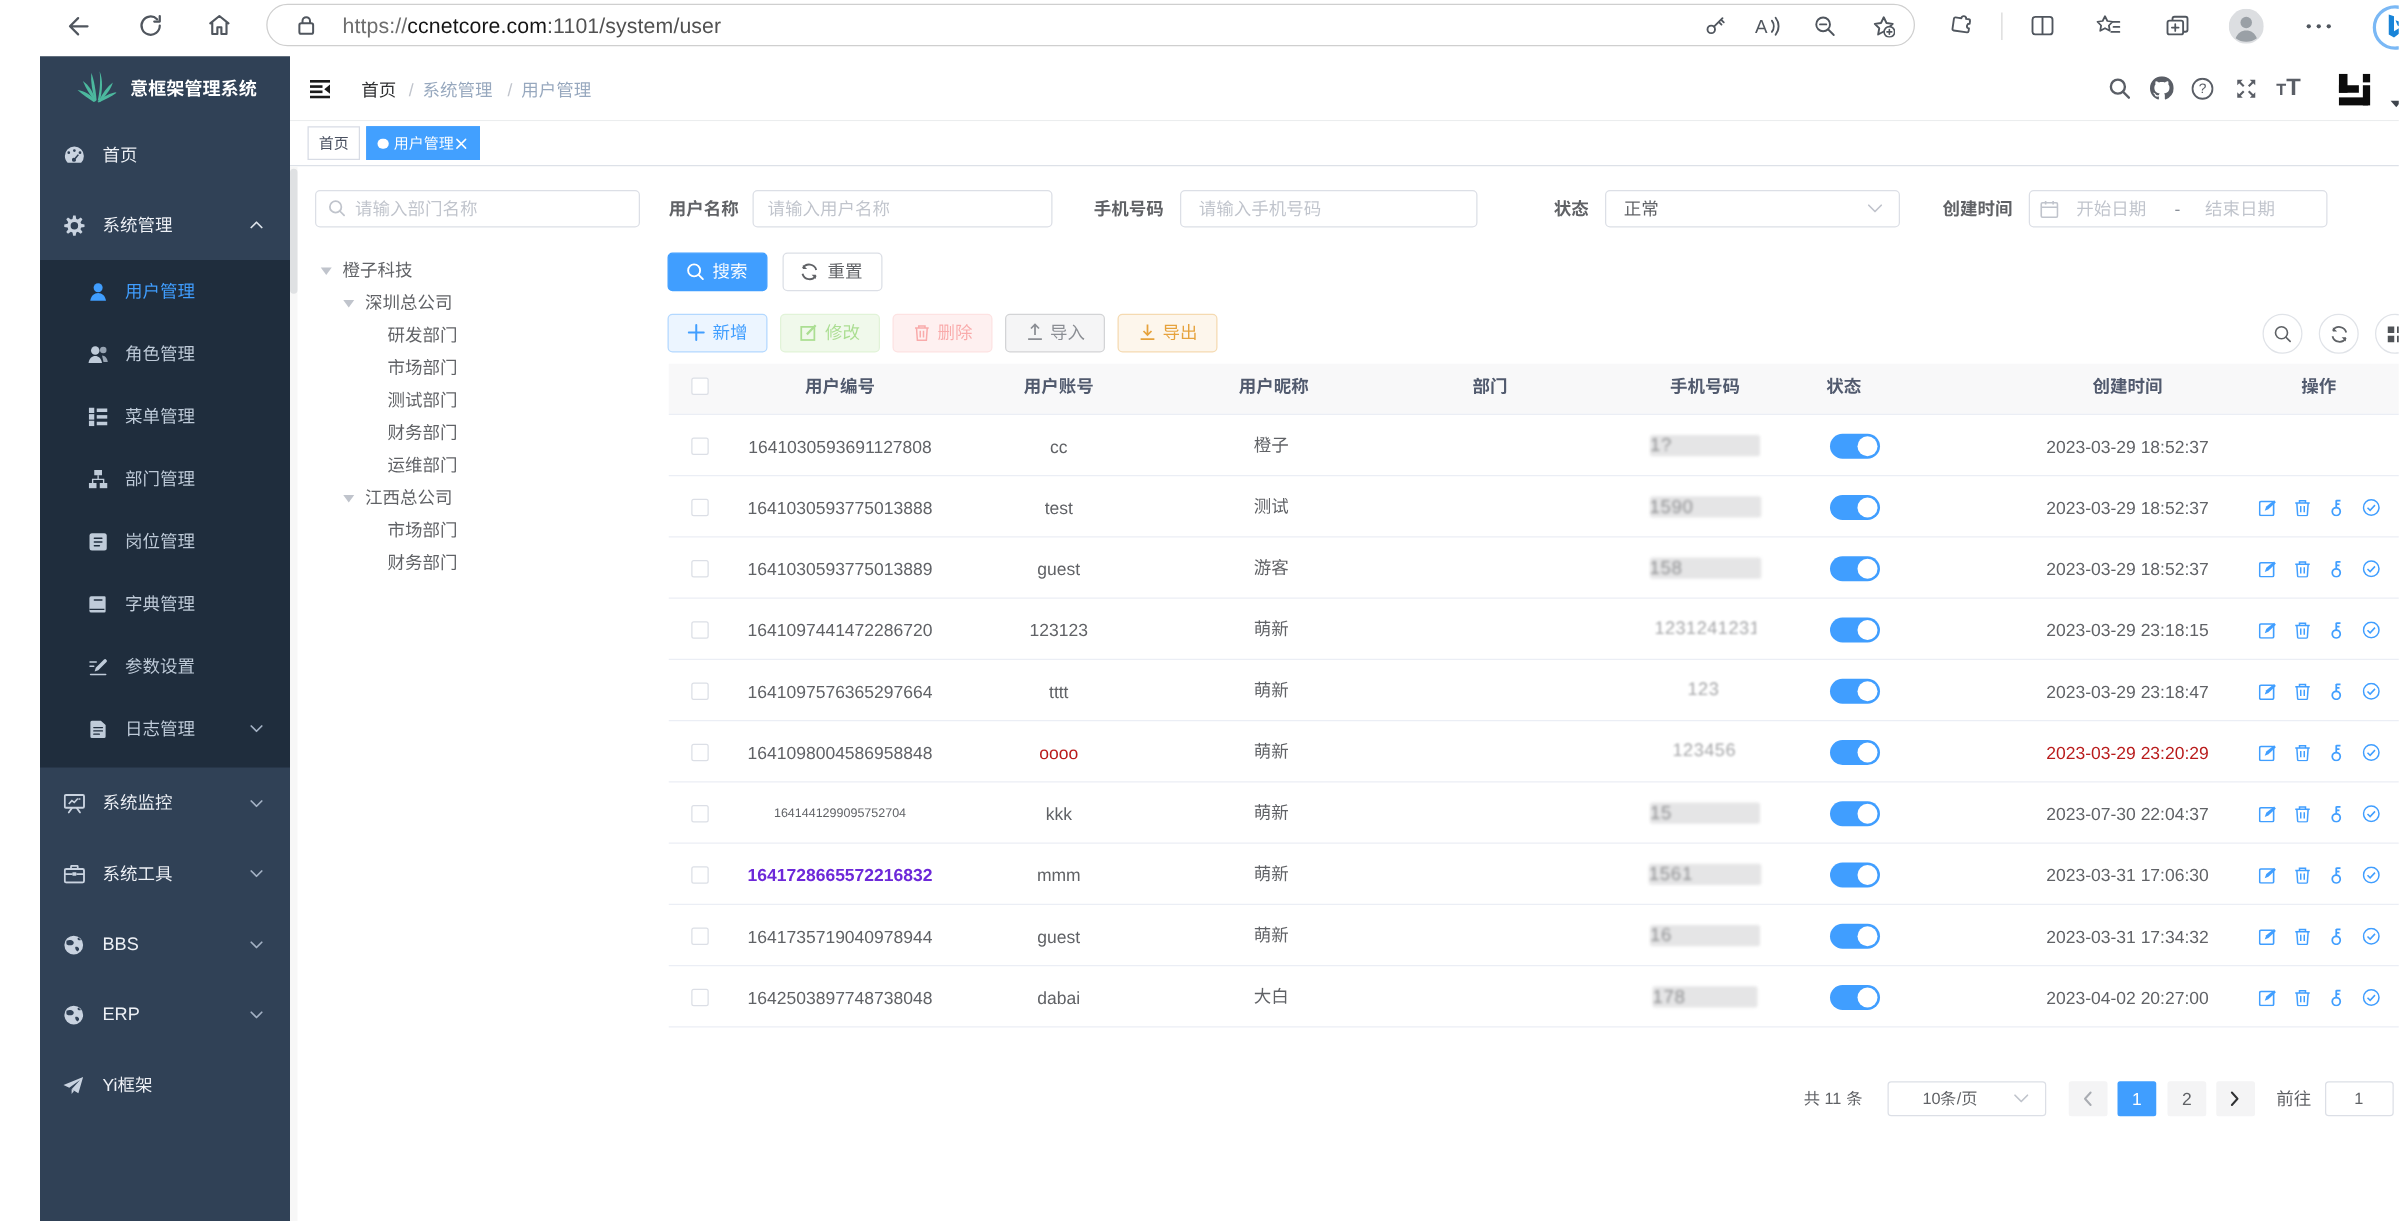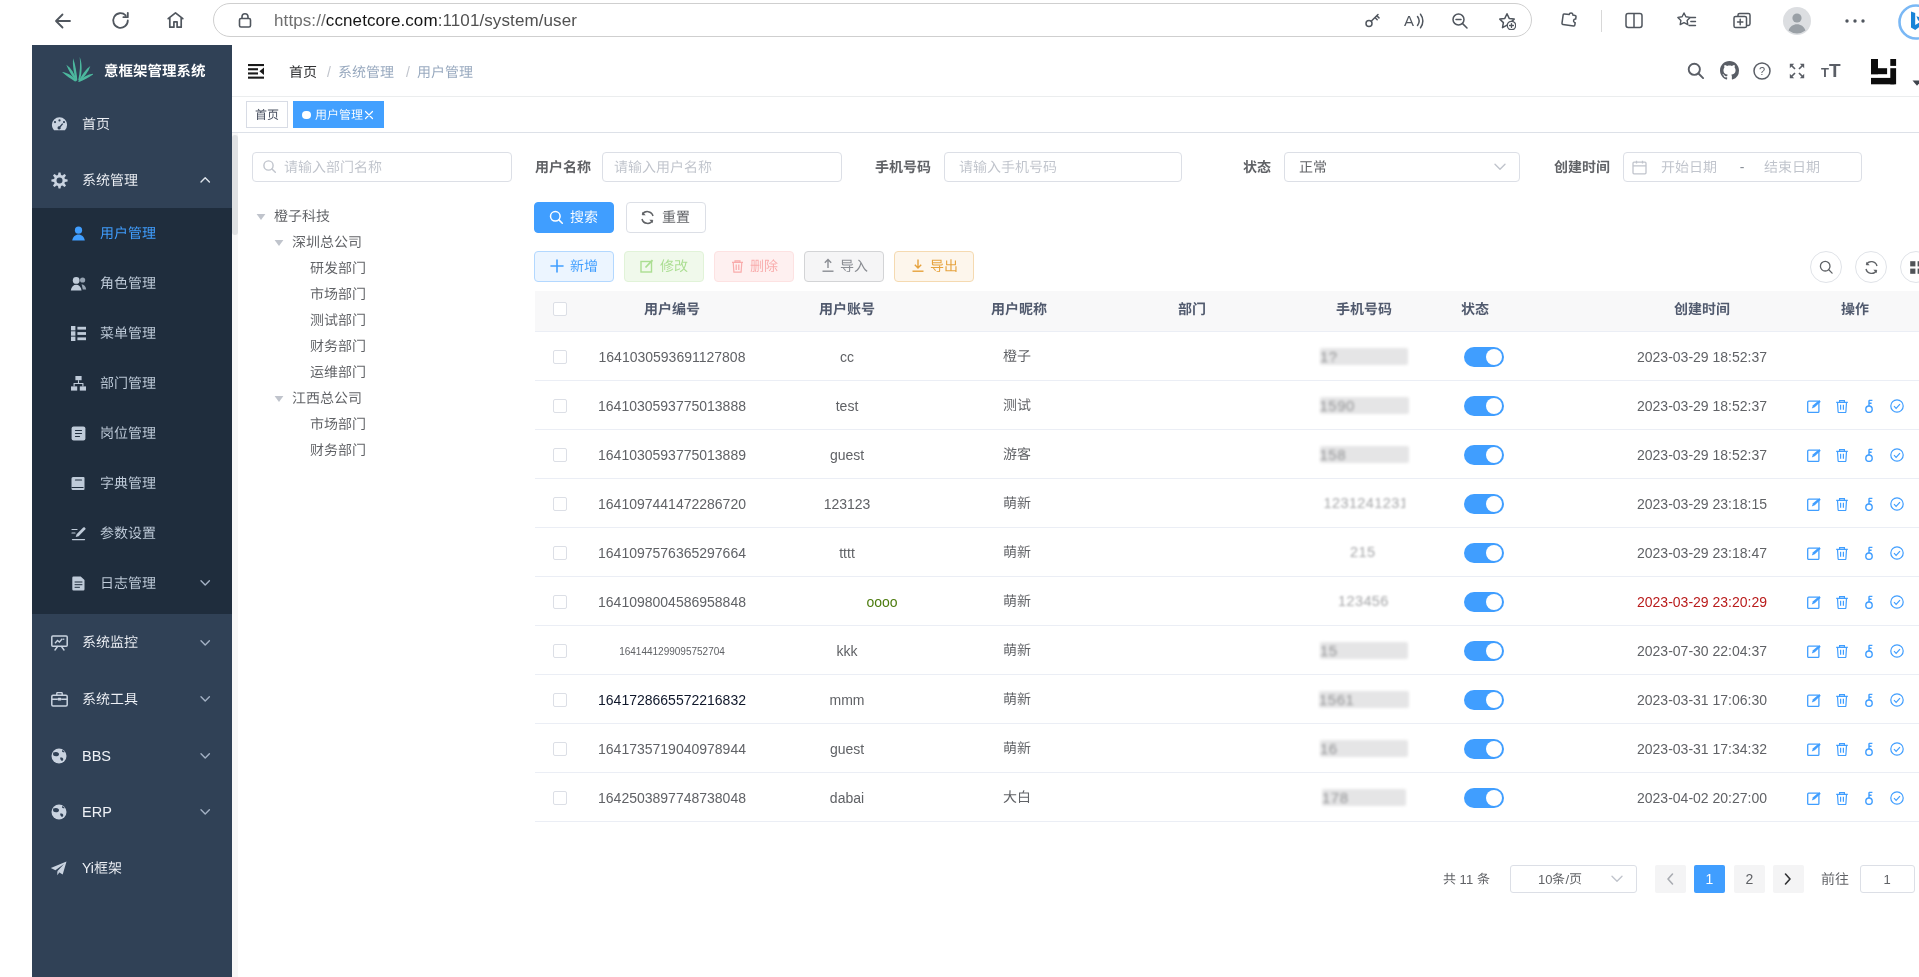--- a/index.html
+++ b/index.html
@@ -957,21 +957,21 @@
     <div style="position:absolute;left:503px;top:576px;width:1394px;height:1px;background:#ebeef5;"></div>
     <div style="position:absolute;left:521px;top:545.5px;width:14px;height:14px;background:#fff;border:1px solid #dcdfe6;border-radius:2px;box-sizing:border-box;"></div>
     <div style="position:absolute;left:640px;top:552.5px;transform:translate(-50%,-50%);font-family:'Liberation Sans',sans-serif;font-size:14px;color:#606266;font-weight:normal;letter-spacing:0;white-space:nowrap;">1641097576365297664</div>
     <div style="position:absolute;left:815px;top:552.5px;transform:translate(-50%,-50%);font-family:'Liberation Sans',sans-serif;font-size:14px;color:#606266;font-weight:normal;letter-spacing:0;white-space:nowrap;">tttt</div>
     <div style="position:absolute;left:970.5px;top:545.0px;line-height:0;"><svg width="28" height="14" style="vertical-align:-2px;">
         <g transform="translate(0,12) scale(0.014,-0.014)" fill="#606266">
           <use href="#r840c" x="0"></use>
           <use href="#r65b0" x="1000"></use>
         </g>
       </svg></div>
-    <div style="position:absolute;left:1318.0px;top:544.0px;width:28px;height:17px;overflow:hidden;font-family:'Liberation Sans',sans-serif;font-size:14.5px;line-height:17px;color:#a6a7a9;filter:blur(0.9px);letter-spacing:0.4px;">215</div>
+    <div style="position:absolute;left:1318.0px;top:544.0px;width:28px;height:17px;overflow:hidden;font-family:'Liberation Sans',sans-serif;font-size:14.5px;line-height:17px;color:#a6a7a9;filter:blur(0.9px);letter-spacing:0.4px;">123</div>
     <div style="position:absolute;left:1432px;top:542.5px;width:40px;height:20px;background:#409eff;border-radius:10px;"></div>
     <div style="position:absolute;left:1454px;top:544.5px;width:16px;height:16px;background:#fff;border-radius:50%;"></div>
     <div style="position:absolute;left:1670px;top:552.5px;transform:translate(-50%,-50%);font-family:'Liberation Sans',sans-serif;font-size:14px;color:#606266;font-weight:normal;letter-spacing:0;white-space:nowrap;">2023-03-29 23:18:47</div>
     <svg style="position:absolute;left:1775px;top:545.5px;" width="14" height="14" viewBox="0 0 14 14" fill="none">
       <rect x="0.7" y="2.2" width="11.2" height="11.2" rx="1" stroke="#409eff" stroke-width="1.3"></rect>
       <path d="M4.8 9.6l1.2-3.4 6.3-5.1 1.4 1.6-6 5.6z" fill="#409eff"></path>
     </svg>
     <svg style="position:absolute;left:1803px;top:545.5px;" width="14" height="14" viewBox="0 0 14 14" fill="none">
       <path d="M1.2 3.4h11.6M4.6 3.4V1.6h4.8v1.8M2.5 3.4l.6 9.4a0.9 0.9 0 0 0 .9.8h6a0.9 0.9 0 0 0 .9-.8l.6-9.4M5.6 5.8v5M8.4 5.8v5" stroke="#409eff" stroke-width="1.2" fill="none"></path>
     </svg>
@@ -979,21 +979,21 @@
       <circle cx="6" cy="10.2" r="3.2" stroke="#409eff" stroke-width="1.4"></circle>
       <path d="M6 7V1.2M6 1.4h3.4M6 4.2h2.6" stroke="#409eff" stroke-width="1.4"></path>
     </svg>
     <svg style="position:absolute;left:1858px;top:545.5px;" width="14" height="14" viewBox="0 0 14 14" fill="none">
       <circle cx="7" cy="7" r="6.2" stroke="#409eff" stroke-width="1.2"></circle>
       <path d="M4 7.2l2.1 2.1 3.9-4.2" stroke="#409eff" stroke-width="1.2" fill="none"></path>
     </svg>
     <div style="position:absolute;left:503px;top:625px;width:1394px;height:1px;background:#ebeef5;"></div>
     <div style="position:absolute;left:521px;top:594.5px;width:14px;height:14px;background:#fff;border:1px solid #dcdfe6;border-radius:2px;box-sizing:border-box;"></div>
     <div style="position:absolute;left:640px;top:601.5px;transform:translate(-50%,-50%);font-family:'Liberation Sans',sans-serif;font-size:14px;color:#606266;font-weight:normal;letter-spacing:0;white-space:nowrap;">1641098004586958848</div>
-    <div style="position:absolute;left:850px;top:601.5px;transform:translate(-50%,-50%);font-family:'Liberation Sans',sans-serif;font-size:14px;color:#4d7c0f;font-weight:normal;letter-spacing:0;white-space:nowrap;">oooo</div>
+    <div style="position:absolute;left:815px;top:601.5px;transform:translate(-50%,-50%);font-family:'Liberation Sans',sans-serif;font-size:14px;color:#b91c1c;font-weight:normal;letter-spacing:0;white-space:nowrap;">oooo</div>
     <div style="position:absolute;left:970.5px;top:594.0px;line-height:0;"><svg width="28" height="14" style="vertical-align:-2px;">
         <g transform="translate(0,12) scale(0.014,-0.014)" fill="#606266">
           <use href="#r840c" x="0"></use>
           <use href="#r65b0" x="1000"></use>
         </g>
       </svg></div>
     <div style="position:absolute;left:1306.0px;top:593.0px;width:52px;height:17px;overflow:hidden;font-family:'Liberation Sans',sans-serif;font-size:14.5px;line-height:17px;color:#a6a7a9;filter:blur(0.9px);letter-spacing:0.4px;">123456</div>
     <div style="position:absolute;left:1432px;top:591.5px;width:40px;height:20px;background:#409eff;border-radius:10px;"></div>
     <div style="position:absolute;left:1454px;top:593.5px;width:16px;height:16px;background:#fff;border-radius:50%;"></div>
     <div style="position:absolute;left:1670px;top:601.5px;transform:translate(-50%,-50%);font-family:'Liberation Sans',sans-serif;font-size:14px;color:#b91c1c;font-weight:normal;letter-spacing:0;white-space:nowrap;">2023-03-29 23:20:29</div>
@@ -1036,21 +1036,21 @@
     <svg style="position:absolute;left:1831px;top:643.5px;" width="14" height="14" viewBox="0 0 14 14" fill="none">
       <circle cx="6" cy="10.2" r="3.2" stroke="#409eff" stroke-width="1.4"></circle>
       <path d="M6 7V1.2M6 1.4h3.4M6 4.2h2.6" stroke="#409eff" stroke-width="1.4"></path>
     </svg>
     <svg style="position:absolute;left:1858px;top:643.5px;" width="14" height="14" viewBox="0 0 14 14" fill="none">
       <circle cx="7" cy="7" r="6.2" stroke="#409eff" stroke-width="1.2"></circle>
       <path d="M4 7.2l2.1 2.1 3.9-4.2" stroke="#409eff" stroke-width="1.2" fill="none"></path>
     </svg>
     <div style="position:absolute;left:503px;top:723px;width:1394px;height:1px;background:#ebeef5;"></div>
     <div style="position:absolute;left:521px;top:692.5px;width:14px;height:14px;background:#fff;border:1px solid #dcdfe6;border-radius:2px;box-sizing:border-box;"></div>
-    <div style="position:absolute;left:640px;top:699.5px;transform:translate(-50%,-50%);font-family:'Liberation Sans',sans-serif;font-size:14px;color:#0f172a;font-weight:normal;letter-spacing:0;white-space:nowrap;">1641728665572216832</div>
+    <div style="position:absolute;left:640px;top:699.5px;transform:translate(-50%,-50%);font-family:'Liberation Sans',sans-serif;font-size:14px;color:#6d28d9;font-weight:bold;letter-spacing:0;white-space:nowrap;">1641728665572216832</div>
     <div style="position:absolute;left:815px;top:699.5px;transform:translate(-50%,-50%);font-family:'Liberation Sans',sans-serif;font-size:14px;color:#606266;font-weight:normal;letter-spacing:0;white-space:nowrap;">mmm</div>
     <div style="position:absolute;left:970.5px;top:692.0px;line-height:0;"><svg width="28" height="14" style="vertical-align:-2px;">
         <g transform="translate(0,12) scale(0.014,-0.014)" fill="#606266">
           <use href="#r840c" x="0"></use>
           <use href="#r65b0" x="1000"></use>
         </g>
       </svg></div>
     <div style="position:absolute;left:1287.0px;top:691.0px;width:90px;height:17px;background:#e5e5e6;border-radius:2px;overflow:hidden;font-family:'Liberation Sans',sans-serif;font-size:15px;line-height:17px;color:#8f9092;filter:blur(1.4px);letter-spacing:0.5px;">1561</div>
     <div style="position:absolute;left:1432px;top:689.5px;width:40px;height:20px;background:#409eff;border-radius:10px;"></div>
     <div style="position:absolute;left:1454px;top:691.5px;width:16px;height:16px;background:#fff;border-radius:50%;"></div>

